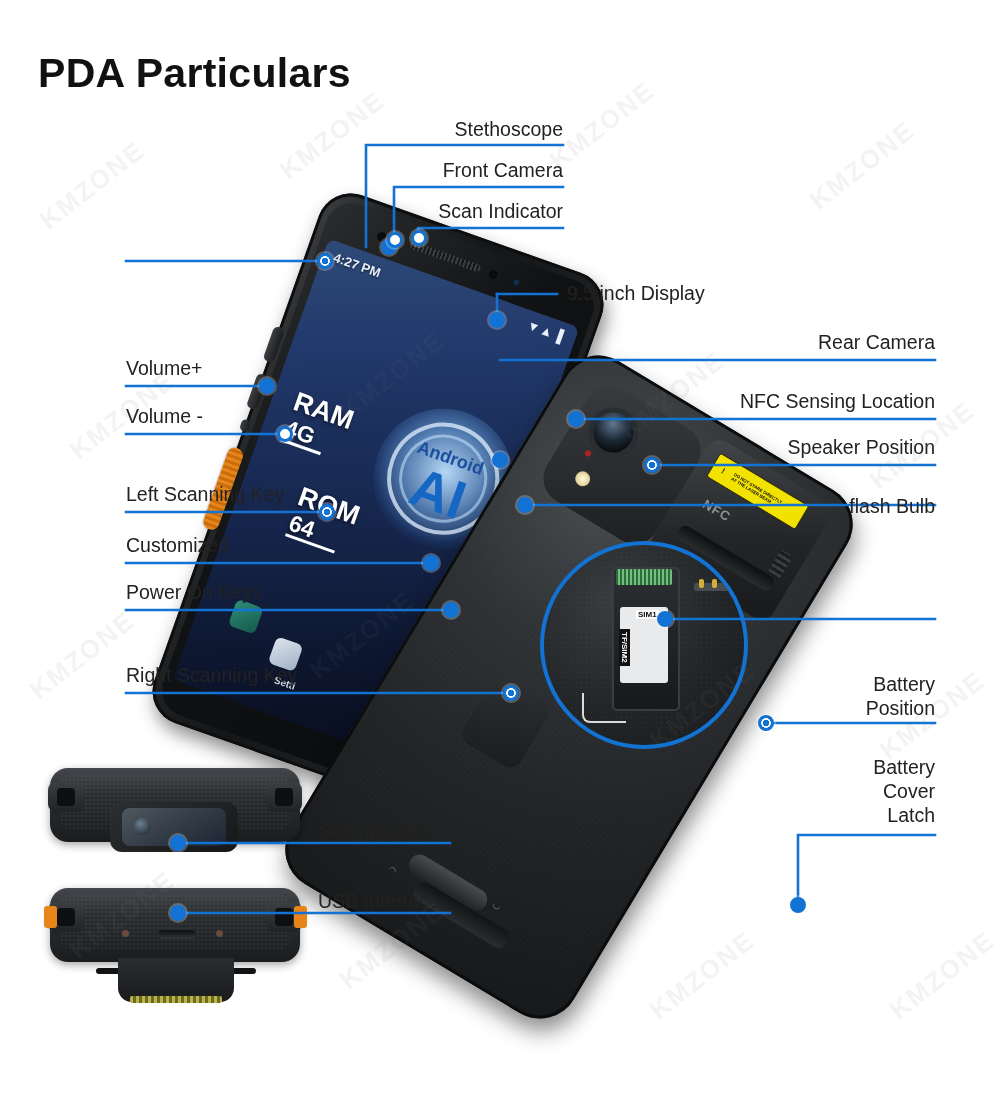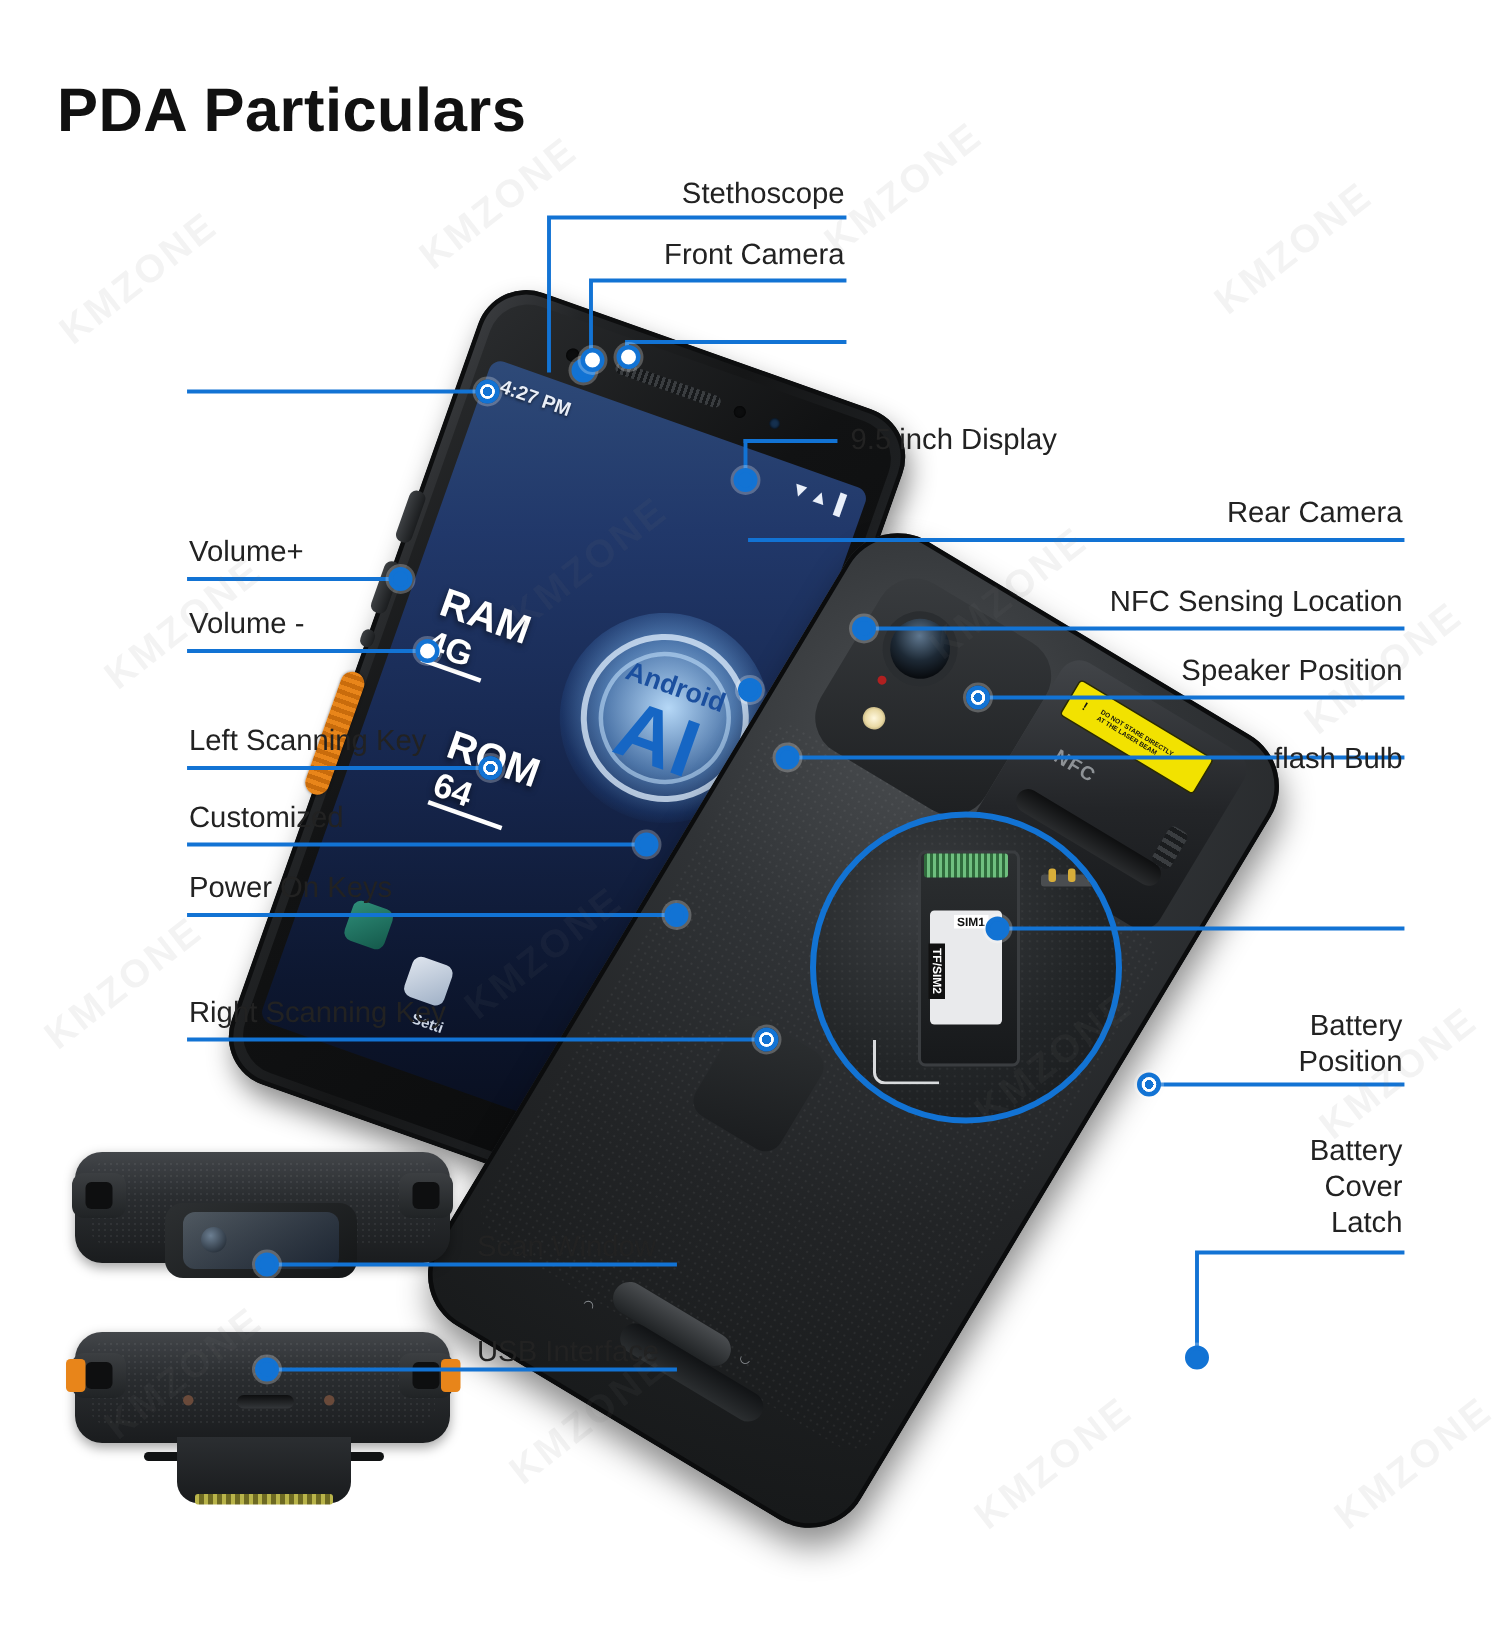--- a/index.html
+++ b/index.html
@@ -376,20 +376,21 @@
   <div class="dot" style="left:443px;top:602px;"></div>
   <div class="dot ring" style="left:503px;top:685px;"></div>
   <div class="dot" style="left:657px;top:611px;"></div>
   <div class="dot ring" style="left:758px;top:715px;"></div>
   <div class="dot" style="left:790px;top:897px;"></div>
   <div class="dot" style="left:170px;top:835px;"></div>
   <div class="dot" style="left:170px;top:905px;"></div>
 
   <div class="lbl r" style="left:363px;top:118px;width:200px;">Stethoscope</div>
   <div class="lbl r" style="left:363px;top:159px;width:200px;">Front Camera</div>
+  <div class="lbl r" style="left:363px;top:200px;width:200px;">Scan Indicator</div>
   <div class="lbl l" style="left:567px;top:282px;">9.5 inch Display</div>
 
   <div class="lbl r" style="left:635px;top:331px;width:300px;">Rear Camera</div>
   <div class="lbl r" style="left:635px;top:390px;width:300px;">NFC Sensing Location</div>
   <div class="lbl r" style="left:635px;top:436px;width:300px;">Speaker Position</div>
   <div class="lbl r" style="left:635px;top:495px;width:300px;">flash Bulb</div>
   <div class="lbl r" style="left:635px;top:673px;width:300px;">Battery
 Position</div>
   <div class="lbl r" style="left:635px;top:756px;width:300px;">Battery
 Cover

